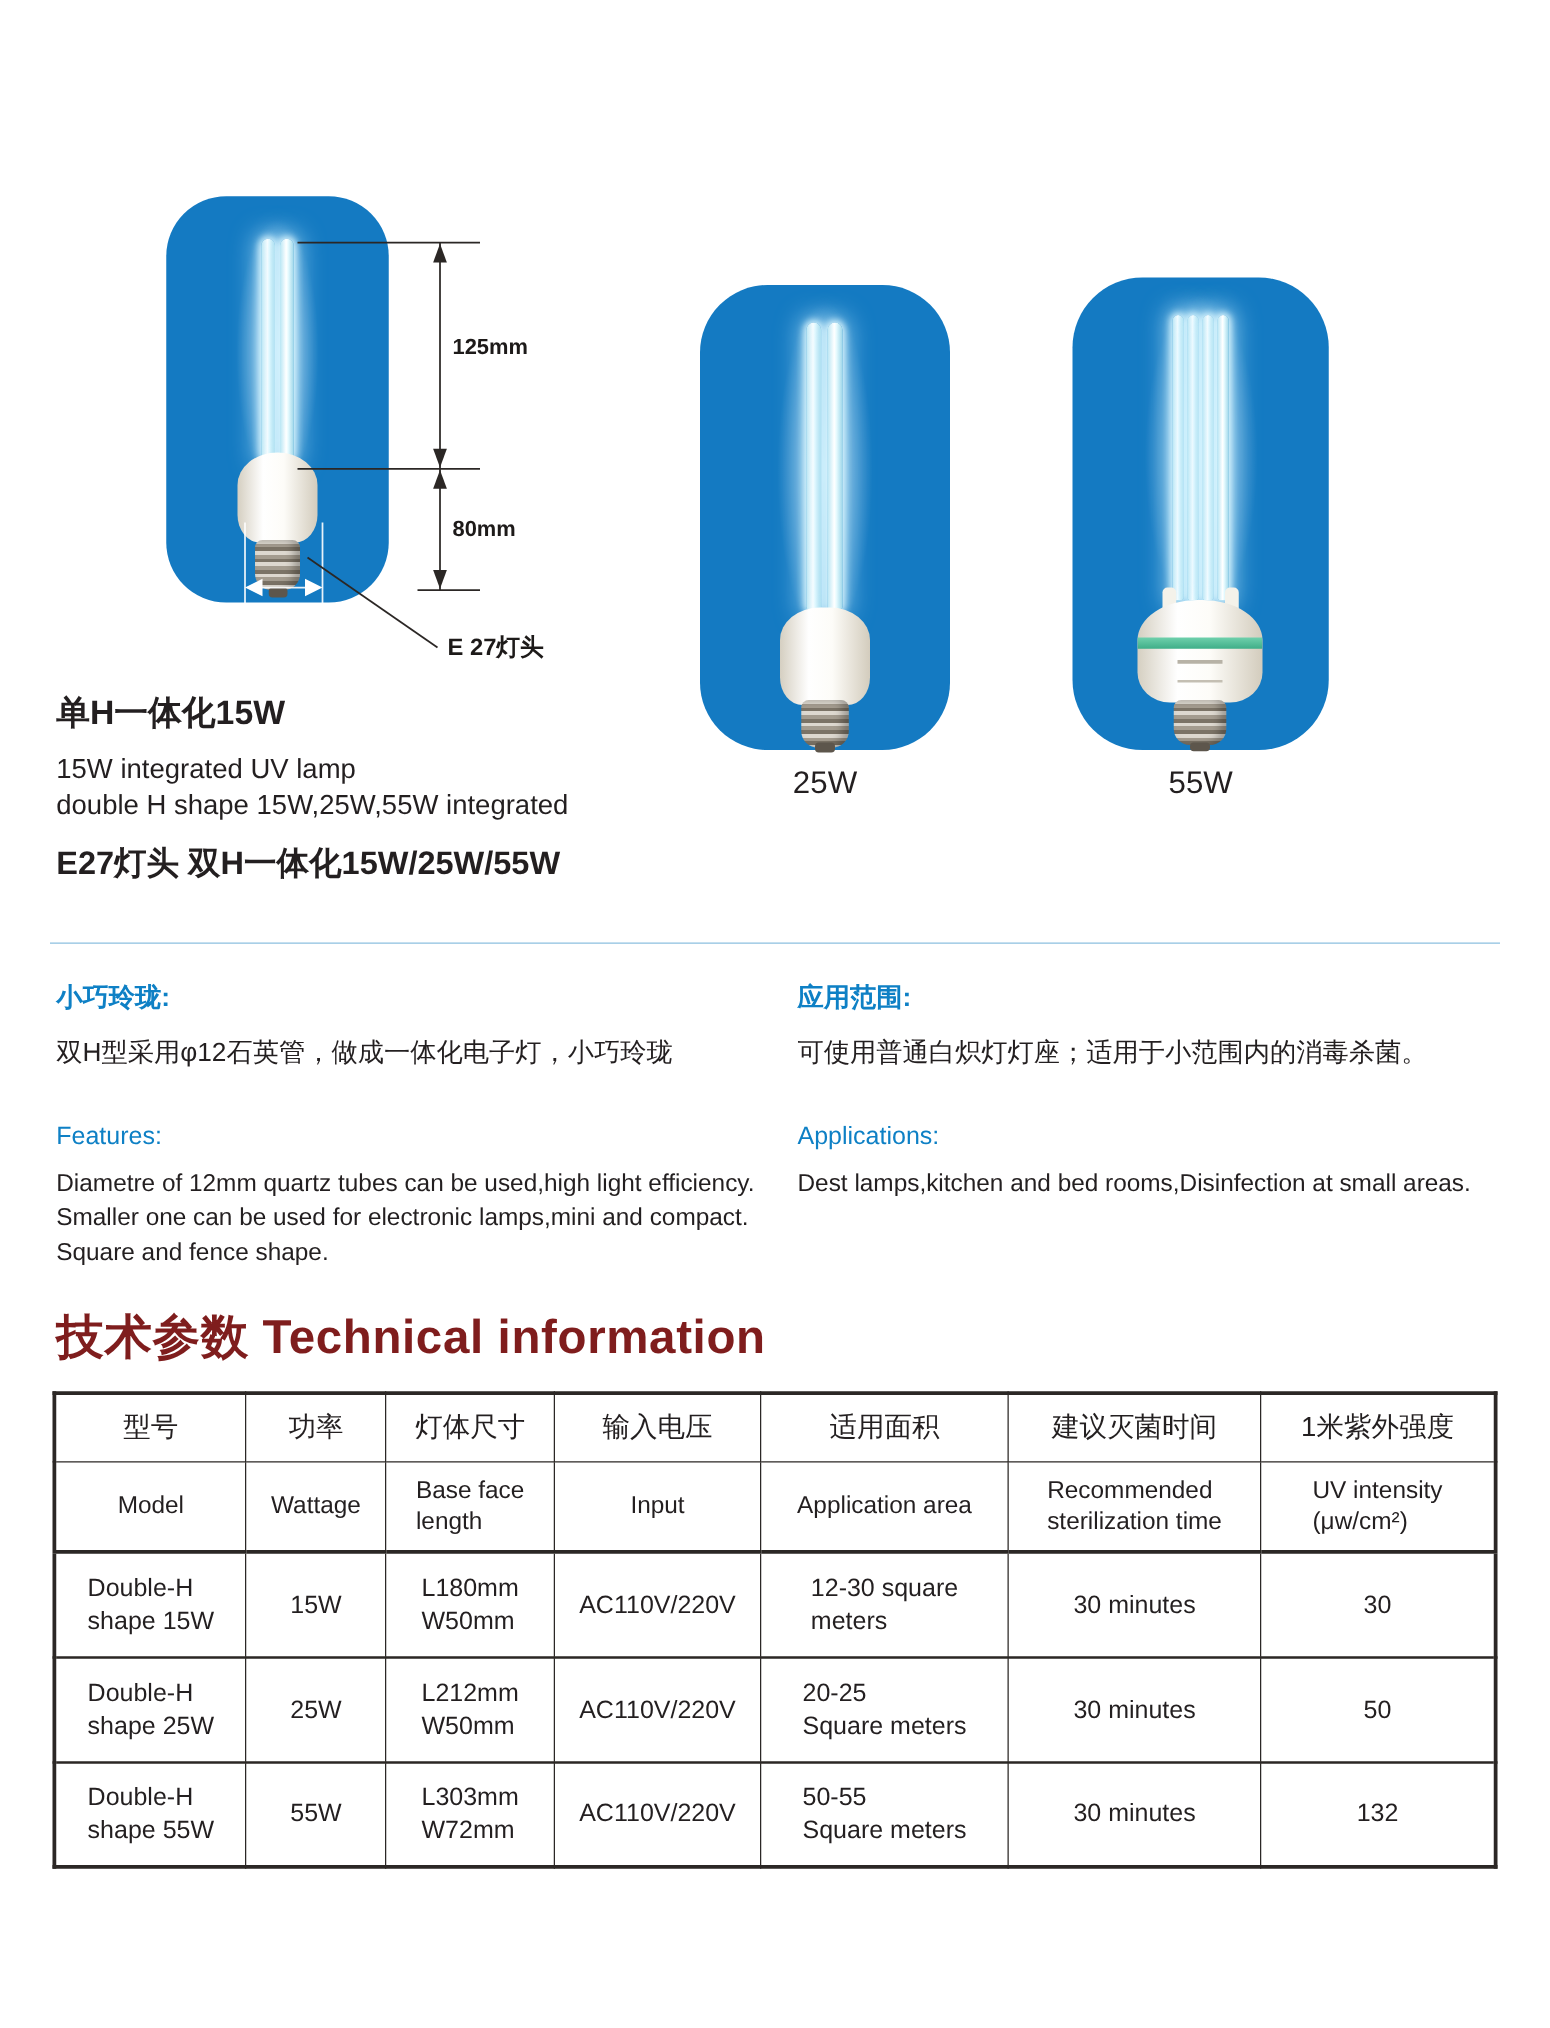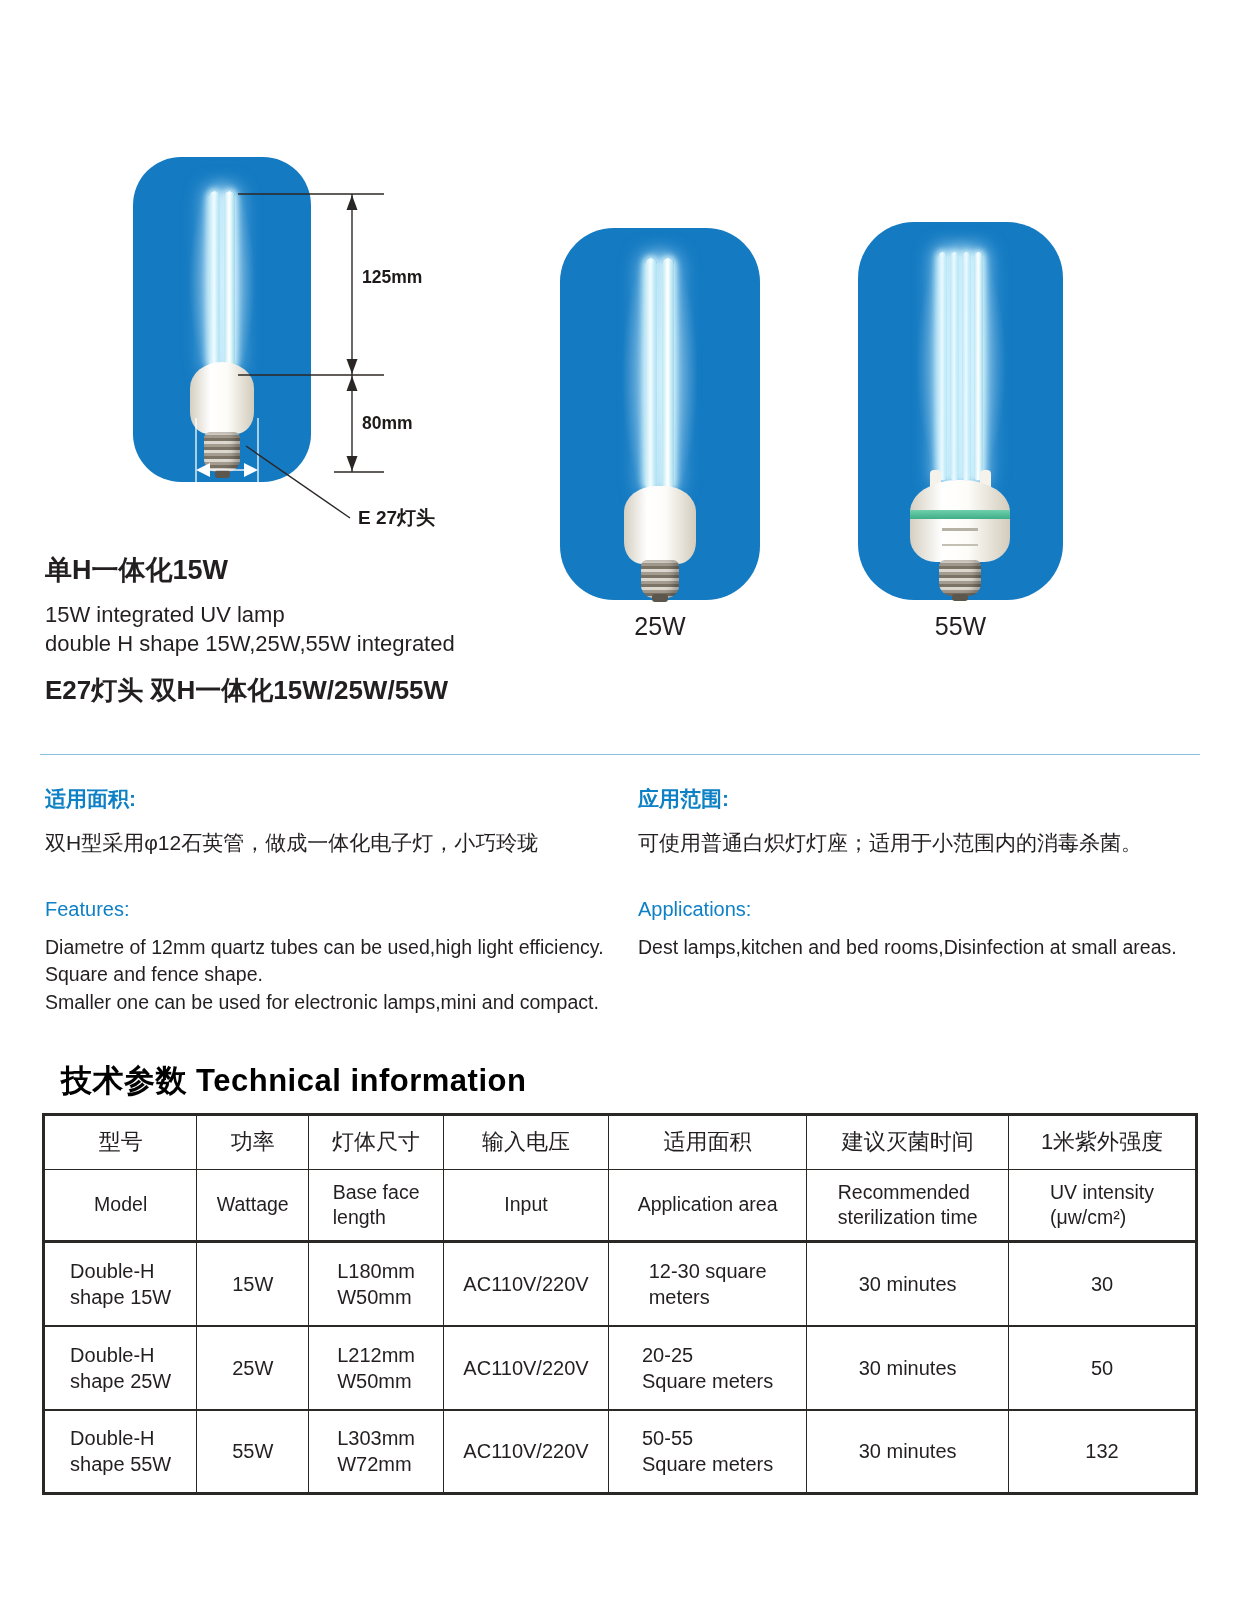--- a/index.html
+++ b/index.html
@@ -91,22 +91,22 @@
   .sec-cn .sec-h{font-size:21px;}
   .sec-cn p{font-size:21px;line-height:34px;}
   .sec-en .sec-h{font-size:20px;font-weight:500;}
   .sec-en p{font-size:19.5px;line-height:27.5px;}
   .feat-cn{left:45px;top:782px;}
   .app-cn{left:638px;top:782px;}
   .feat-en{left:45px;top:896px;}
   .app-en{left:638px;top:896px;}
 
   
-  .tech-h{position:absolute;left:45px;top:1044px;margin:16px;font-size:31px;font-weight:600;
-          color:#000000;letter-spacing:.5px;}
+  .tech-h{position:absolute;left:45px;top:1044px;margin:0;font-size:38px;font-weight:600;
+          color:#7f1d1d;letter-spacing:.5px;}
   table.tech{position:absolute;left:42px;top:1113px;width:1156px;border-collapse:collapse;
              table-layout:fixed;border:3px solid #2b2725;}
   table.tech th,table.tech td{border:1.6px solid #2b2725;text-align:center;vertical-align:middle;
              padding:0 4px;font-weight:400;}
   tr.h-cn{height:55px;font-size:22px;}
   tr.h-cn th{font-weight:500;}
   tr.h-en{height:72px;font-size:19.5px;}
   tr.h-en th{border-bottom:3px solid #2b2725;}
   tr.data{height:84px;font-size:20px;border-bottom:2.6px solid #2b2725;}
   td.model{text-align:left;padding-left:20px;}
@@ -185,34 +185,34 @@
   <div class="desc">
     <h3>单H一体化15W</h3>
     <p>15W integrated UV lamp</p>
     <p>double H shape 15W,25W,55W integrated</p>
     <h4>E27灯头 双H一体化15W/25W/55W</h4>
   </div>
 
   <div class="divider"></div>
 
   <div class="sec sec-cn feat-cn">
-    <p class="sec-h">适用面积:</p>
+    <p class="sec-h">小巧玲珑:</p>
     <p>双H型采用φ12石英管，做成一体化电子灯，小巧玲珑</p>
   </div>
 
   <div class="sec sec-cn app-cn">
     <p class="sec-h">应用范围:</p>
     <p>可使用普通白炽灯灯座；适用于小范围内的消毒杀菌。</p>
   </div>
 
   <div class="sec sec-en feat-en">
     <p class="sec-h">Features:</p>
     <p>Diametre of 12mm quartz tubes can be used,high light efficiency.</p>
+    <p>Smaller one can be used for electronic lamps,mini and compact.</p>
     <p>Square and fence shape.</p>
-    <p>Smaller one can be used for electronic lamps,mini and compact.</p>
   </div>
 
   <div class="sec sec-en app-en">
     <p class="sec-h">Applications:</p>
     <p>Dest lamps,kitchen and bed rooms,Disinfection at small areas.</p>
   </div>
 
   <h2 class="tech-h">技术参数 Technical information</h2>
 
   <table class="tech">

